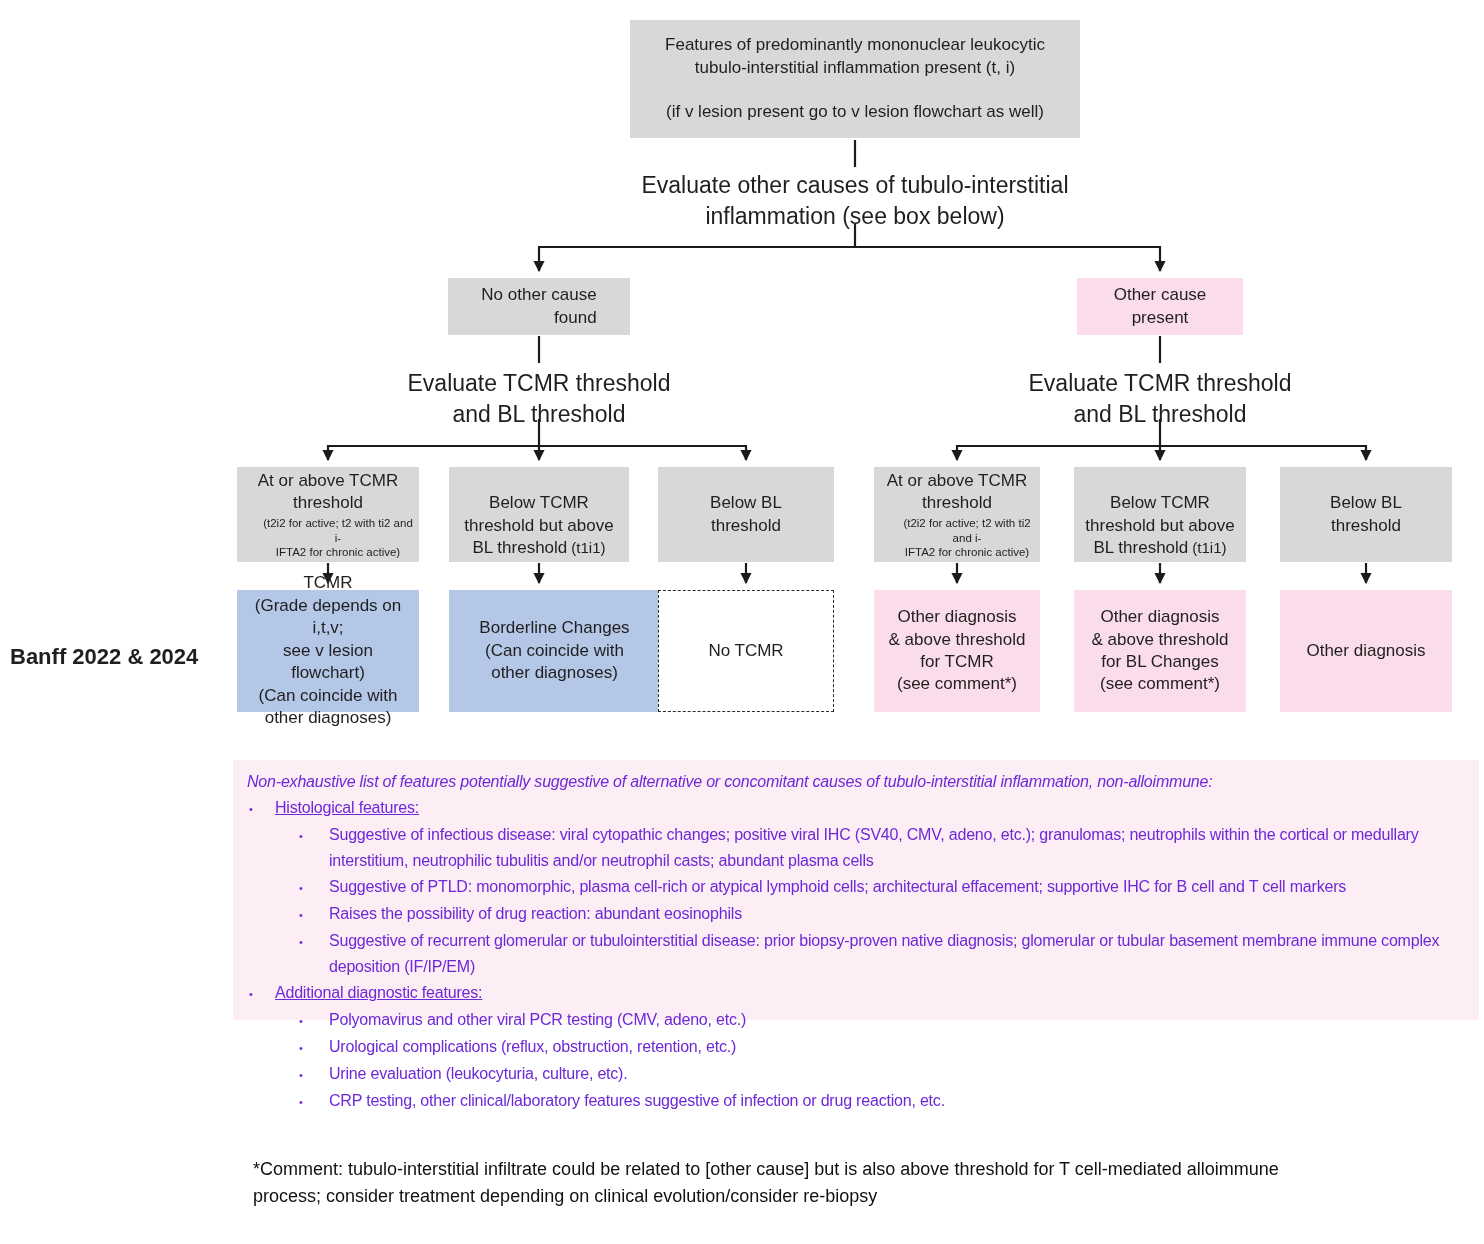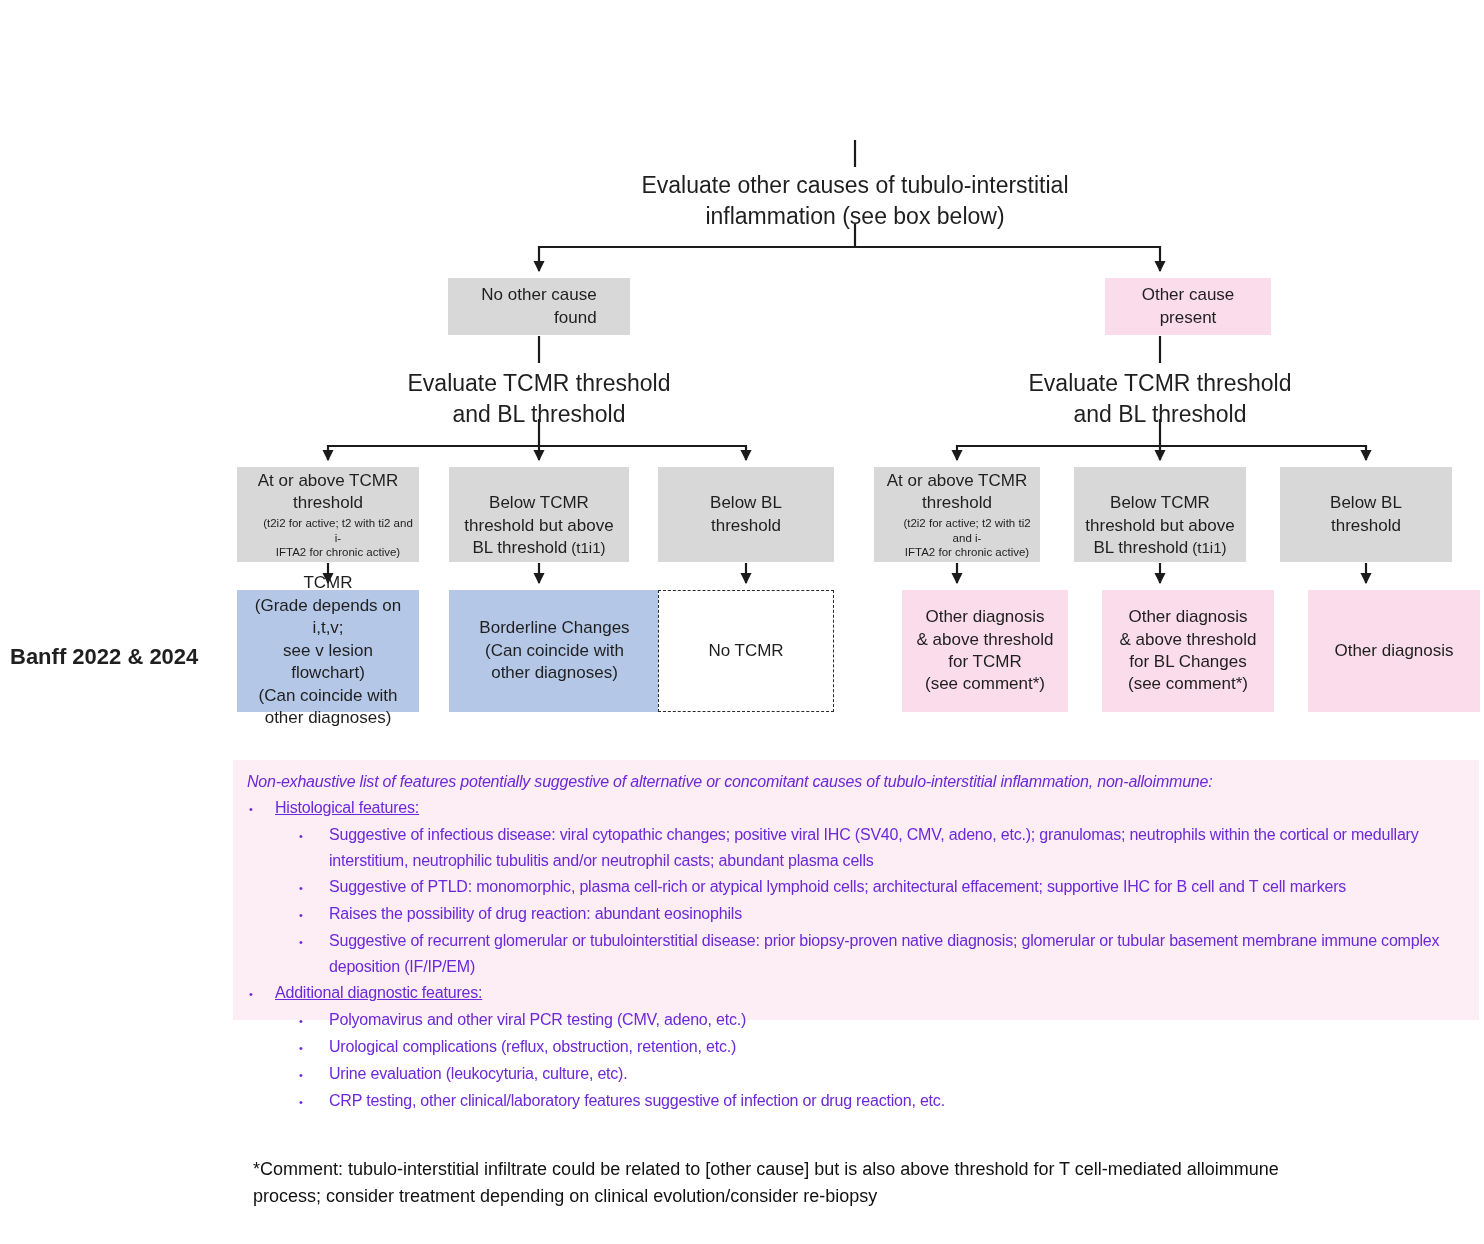--- a/index.html
+++ b/index.html
@@ -6,21 +6,21 @@
   #stage{
     position:relative;width:1484px;height:1244px;background:#ffffff;overflow:hidden;
     font-family:"Liberation Sans",sans-serif;color:#1f1f1f;
   }
   .box{
     position:absolute;display:flex;align-items:center;justify-content:center;
     text-align:center;white-space:pre-line;font-size:17px;line-height:1.32;
     box-sizing:border-box;
   }
   .gray{background:#d8d8d8;}
-  .pink{background:#fbdcea;margin-left:28px;}
+  .pink{background:#fbdcea;}
   .blue{background:#b4c7e7;}
   .dashed{background:#ffffff;border:1.6px dashed #2a2a2a;}
   .freetext{
     position:absolute;text-align:center;white-space:pre-line;
     font-size:23px;line-height:1.35;
   }
   .sub{display:block;font-size:11.5px;line-height:1.25;margin-top:2px;margin-left:20px;}
   .inline-sub{font-size:15px;margin-left:4px;}
   .banff{
     position:absolute;left:10px;top:644px;font-size:22px;font-weight:bold;
@@ -73,20 +73,24 @@
       <line x1="1366" y1="445" x2="1366" y2="460" marker-end="url(#arr)"></line>
       <line x1="328" y1="563" x2="328" y2="583" marker-end="url(#arr)"></line>
       <line x1="539" y1="563" x2="539" y2="583" marker-end="url(#arr)"></line>
       <line x1="746" y1="563" x2="746" y2="583" marker-end="url(#arr)"></line>
       <line x1="957" y1="563" x2="957" y2="583" marker-end="url(#arr)"></line>
       <line x1="1160" y1="563" x2="1160" y2="583" marker-end="url(#arr)"></line>
       <line x1="1366" y1="563" x2="1366" y2="583" marker-end="url(#arr)"></line>
     </g>
   </svg>
 
+  <div class="box gray" style="left:630px;top:20px;width:450px;height:118px;padding:6px 10px;">Features of predominantly mononuclear leukocytic
+tubulo-interstitial inflammation present (t, i)
+
+(if v lesion present go to v lesion flowchart as well)</div>
 
   <div class="freetext" style="left:605px;top:170px;width:500px;">Evaluate other causes of tubulo-interstitial
 inflammation (see box below)</div>
 
   <div class="box gray" style="left:448px;top:278px;width:182px;height:57px;text-align:right;">No other cause
 found</div>
   <div class="box pink" style="left:1077px;top:278px;width:166px;height:57px;">Other cause
 present</div>
 
   <div class="freetext" style="left:389px;top:368px;width:300px;">Evaluate TCMR threshold

